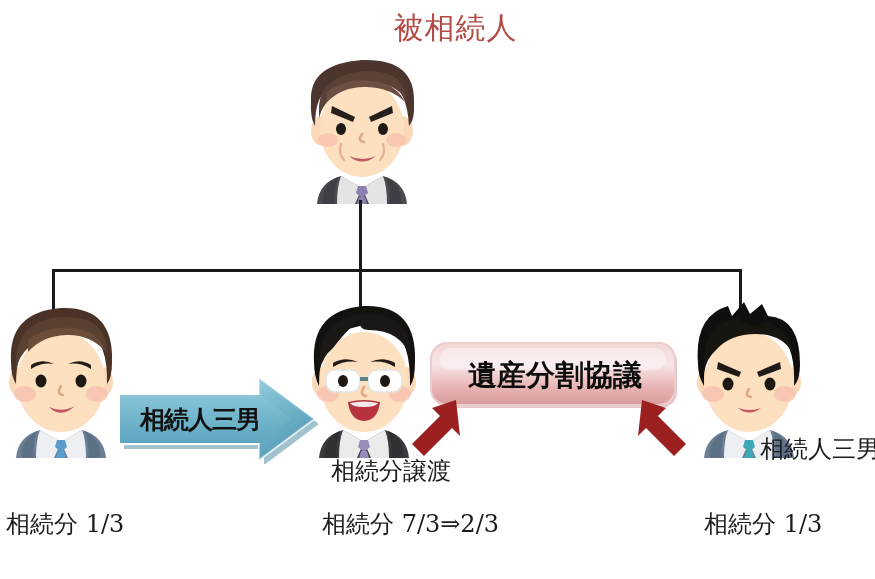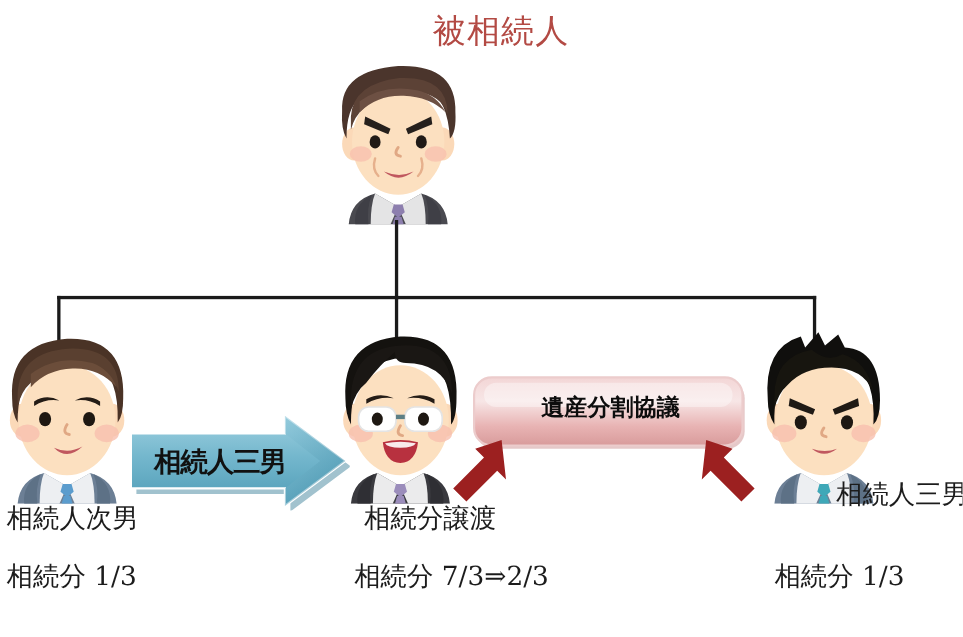--- a/index.html
+++ b/index.html
@@ -53,21 +53,21 @@
     color:#111111;
     font-family:"DejaVu Serif","Liberation Serif",serif;
     letter-spacing:-1px;
   }
 
   
   .banner{position:absolute;left:428px;top:340px;width:254px;height:72px;}
   .banner .label{
     position:absolute;left:0;top:16px;width:254px;
     text-align:center;
-    font-size:21px;
+    font-size:29px;
     font-weight:bold;
     color:#0d0d0d;
     font-family:"DejaVu Serif","Liberation Serif",serif;
     letter-spacing:0px;
   }
 
   
   .red-arrow{position:absolute;}
   .red-left{left:404px;top:398px;}
   .red-right{left:634px;top:398px;}
@@ -272,21 +272,20 @@
     <svg width="60" height="62" viewBox="0 0 60 62">
       <path d="M52 2 L28 10 L36 18 L8 46 L20 58 L48 30 L56 38 Z" fill="#9c2020"></path>
     </svg>
   </div>
   <div class="red-arrow red-right">
     <svg width="60" height="62" viewBox="0 0 60 62">
       <path d="M8 2 L32 10 L24 18 L52 46 L40 58 L12 30 L4 38 Z" fill="#9c2020"></path>
     </svg>
   </div>
 
-  <div class="caption" style="left:6px;top:455px;">相続人次男</div>
   <div class="caption" style="left:6px;top:508px;">相続分 1/3</div>
 
   <div class="caption" style="left:331px;top:455px;">相続分譲渡</div>
   <div class="caption" style="left:322px;top:508px;">相続分 7/3⇒2/3</div>
 
   <div class="caption" style="left:716px;top:433px;margin-left:44px;">相続人三男</div>
   <div class="caption" style="left:704px;top:508px;">相続分 1/3</div>
 
 </div>
 

